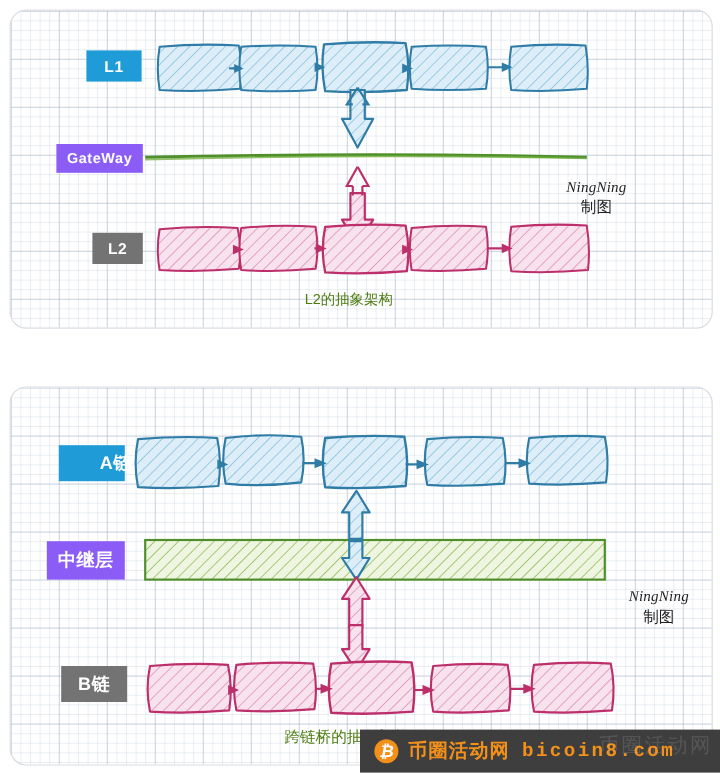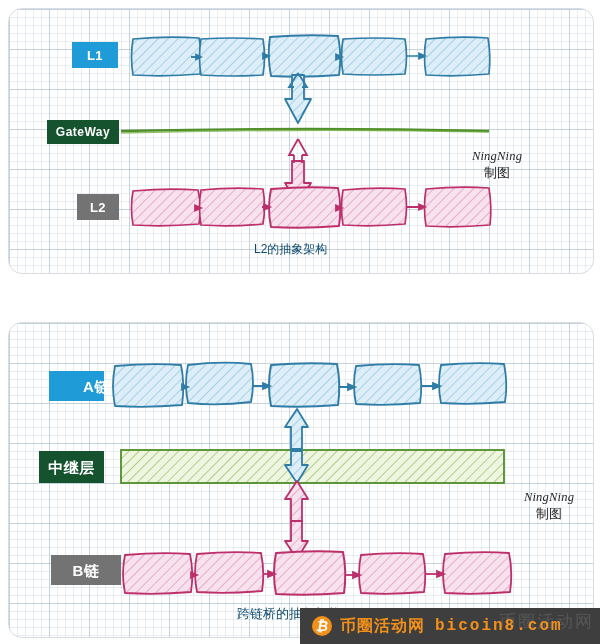--- a/index.html
+++ b/index.html
@@ -39,30 +39,30 @@
     display:flex;align-items:center;justify-content:center;
     color:#ffffff;
     font-weight:600;
     letter-spacing:.5px;
     line-height:1;
     box-sizing:border-box;
     white-space:nowrap;
     z-index:6;
   }
   .chip-blue{background:#1f9bd8;}
-  .chip-green{background:#14532d;}
+  .chip-green{background:#8b5cf6;}
   .chip-pink{background:#737373;}
 
   
   .art{position:absolute;inset:0;z-index:4;}
 
   
   .caption{
     position:absolute;
-    color:#0c4a6e;
+    color:#4d7c0f;
     font-size:12px;
     white-space:nowrap;
     z-index:6;
   }
   .sig{
     position:absolute;
     color:#1f1f1f;
     z-index:6;
     text-align:center;
     line-height:1.25;
@@ -312,21 +312,21 @@
           <line x1="416" y1="251" x2="429" y2="251"></line>
           <polygon points="435,251 428,248.2 428,253.8"></polygon>
         </g>
       </g>
     </svg>
 
     <div class="chip chip-blue" id="chip-chain-a" style="left:40px;top:48px;width:55px;height:30px;font-size:15px;padding-left:40px;">A链</div>
 
     <div class="chip chip-green" id="chip-relay" style="left:30px;top:128px;width:65px;height:32px;font-size:15px;text-align:center;">中继层</div>
 
-    <div class="chip chip-pink" id="chip-chain-b" style="left:42px;top:232px;width:70px;height:30px;font-size:15px;">B链</div>
+    <div class="chip chip-pink" id="chip-chain-b" style="left:42px;top:232px;width:55px;height:30px;font-size:15px;">B链</div>
 
     <div class="sig" style="left:492px;top:167px;width:96px;">
       <div class="lat">NingNing</div>
       <div class="han">制图</div>
     </div>
 
     <div class="caption" style="left:228px;top:282px;font-size:13px;">跨链桥的抽象架构</div>
   </div>
 
   <div id="watermark">

